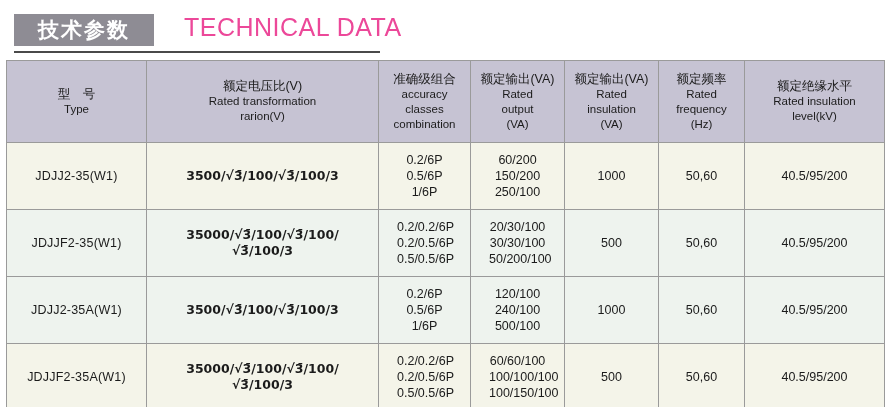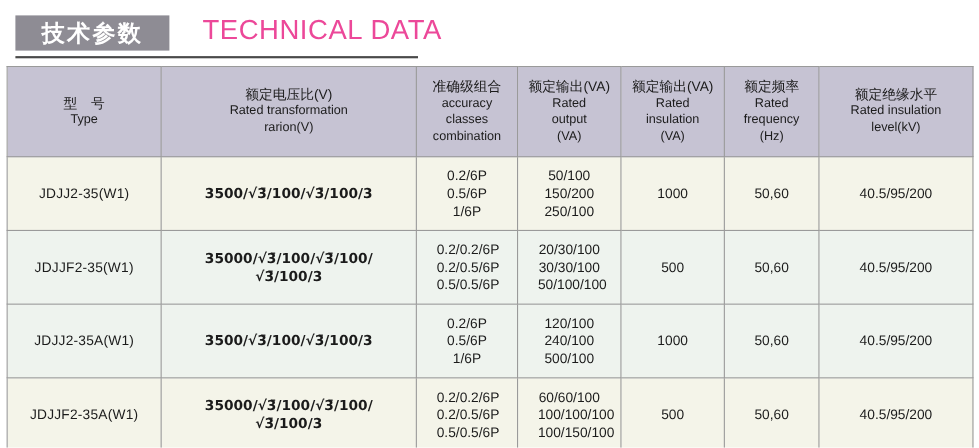--- a/index.html
+++ b/index.html
@@ -169,41 +169,41 @@
 
         <tr class="rowA">
           <td class="cell-type">JDJJ2-35(W1)</td>
           <td class="cell-ratio sqrt">3500/√3̄/100/√3̄/100/3</td>
           <td class="multiline">
             <span>0.2/6P</span>
             <span>0.5/6P</span>
             <span>1/6P</span>
           </td>
           <td class="multiline">
-            <span>50/100</span>
+            <span>60/200</span>
             <span>150/200</span>
             <span>250/100</span>
           </td>
           <td>1000</td>
           <td>50,60</td>
           <td>40.5/95/200</td>
         </tr>
 
         <tr class="rowB">
           <td class="cell-type">JDJJF2-35(W1)</td>
           <td class="cell-ratio sqrt">35000/√3̄/100/√3̄/100/√3̄/100/3</td>
           <td class="multiline">
             <span>0.2/0.2/6P</span>
             <span>0.2/0.5/6P</span>
             <span>0.5/0.5/6P</span>
           </td>
           <td class="multiline">
             <span>20/30/100</span>
             <span>30/30/100</span>
-            <span>50/100/100</span>
+            <span>50/200/100</span>
           </td>
           <td>500</td>
           <td>50,60</td>
           <td>40.5/95/200</td>
         </tr>
 
         <tr class="rowB">
           <td class="cell-type">JDJJ2-35A(W1)</td>
           <td class="cell-ratio sqrt">3500/√3̄/100/√3̄/100/3</td>
           <td class="multiline">

